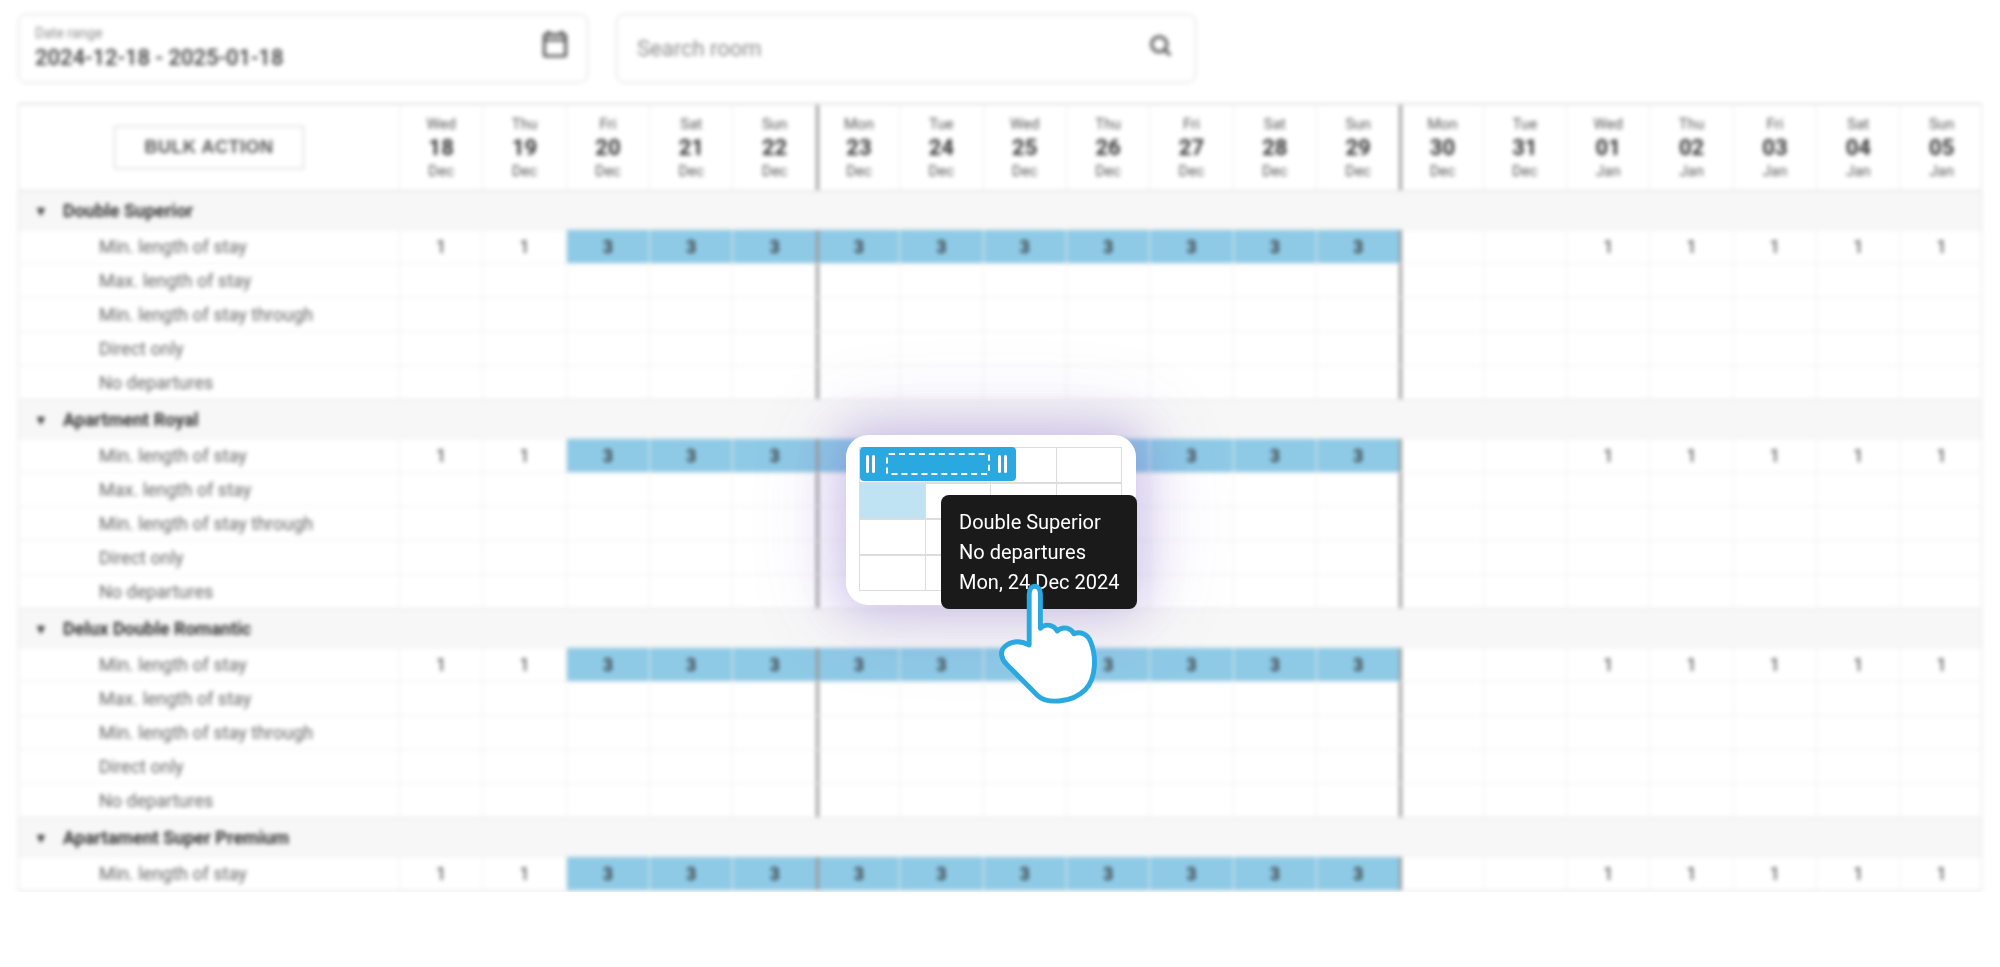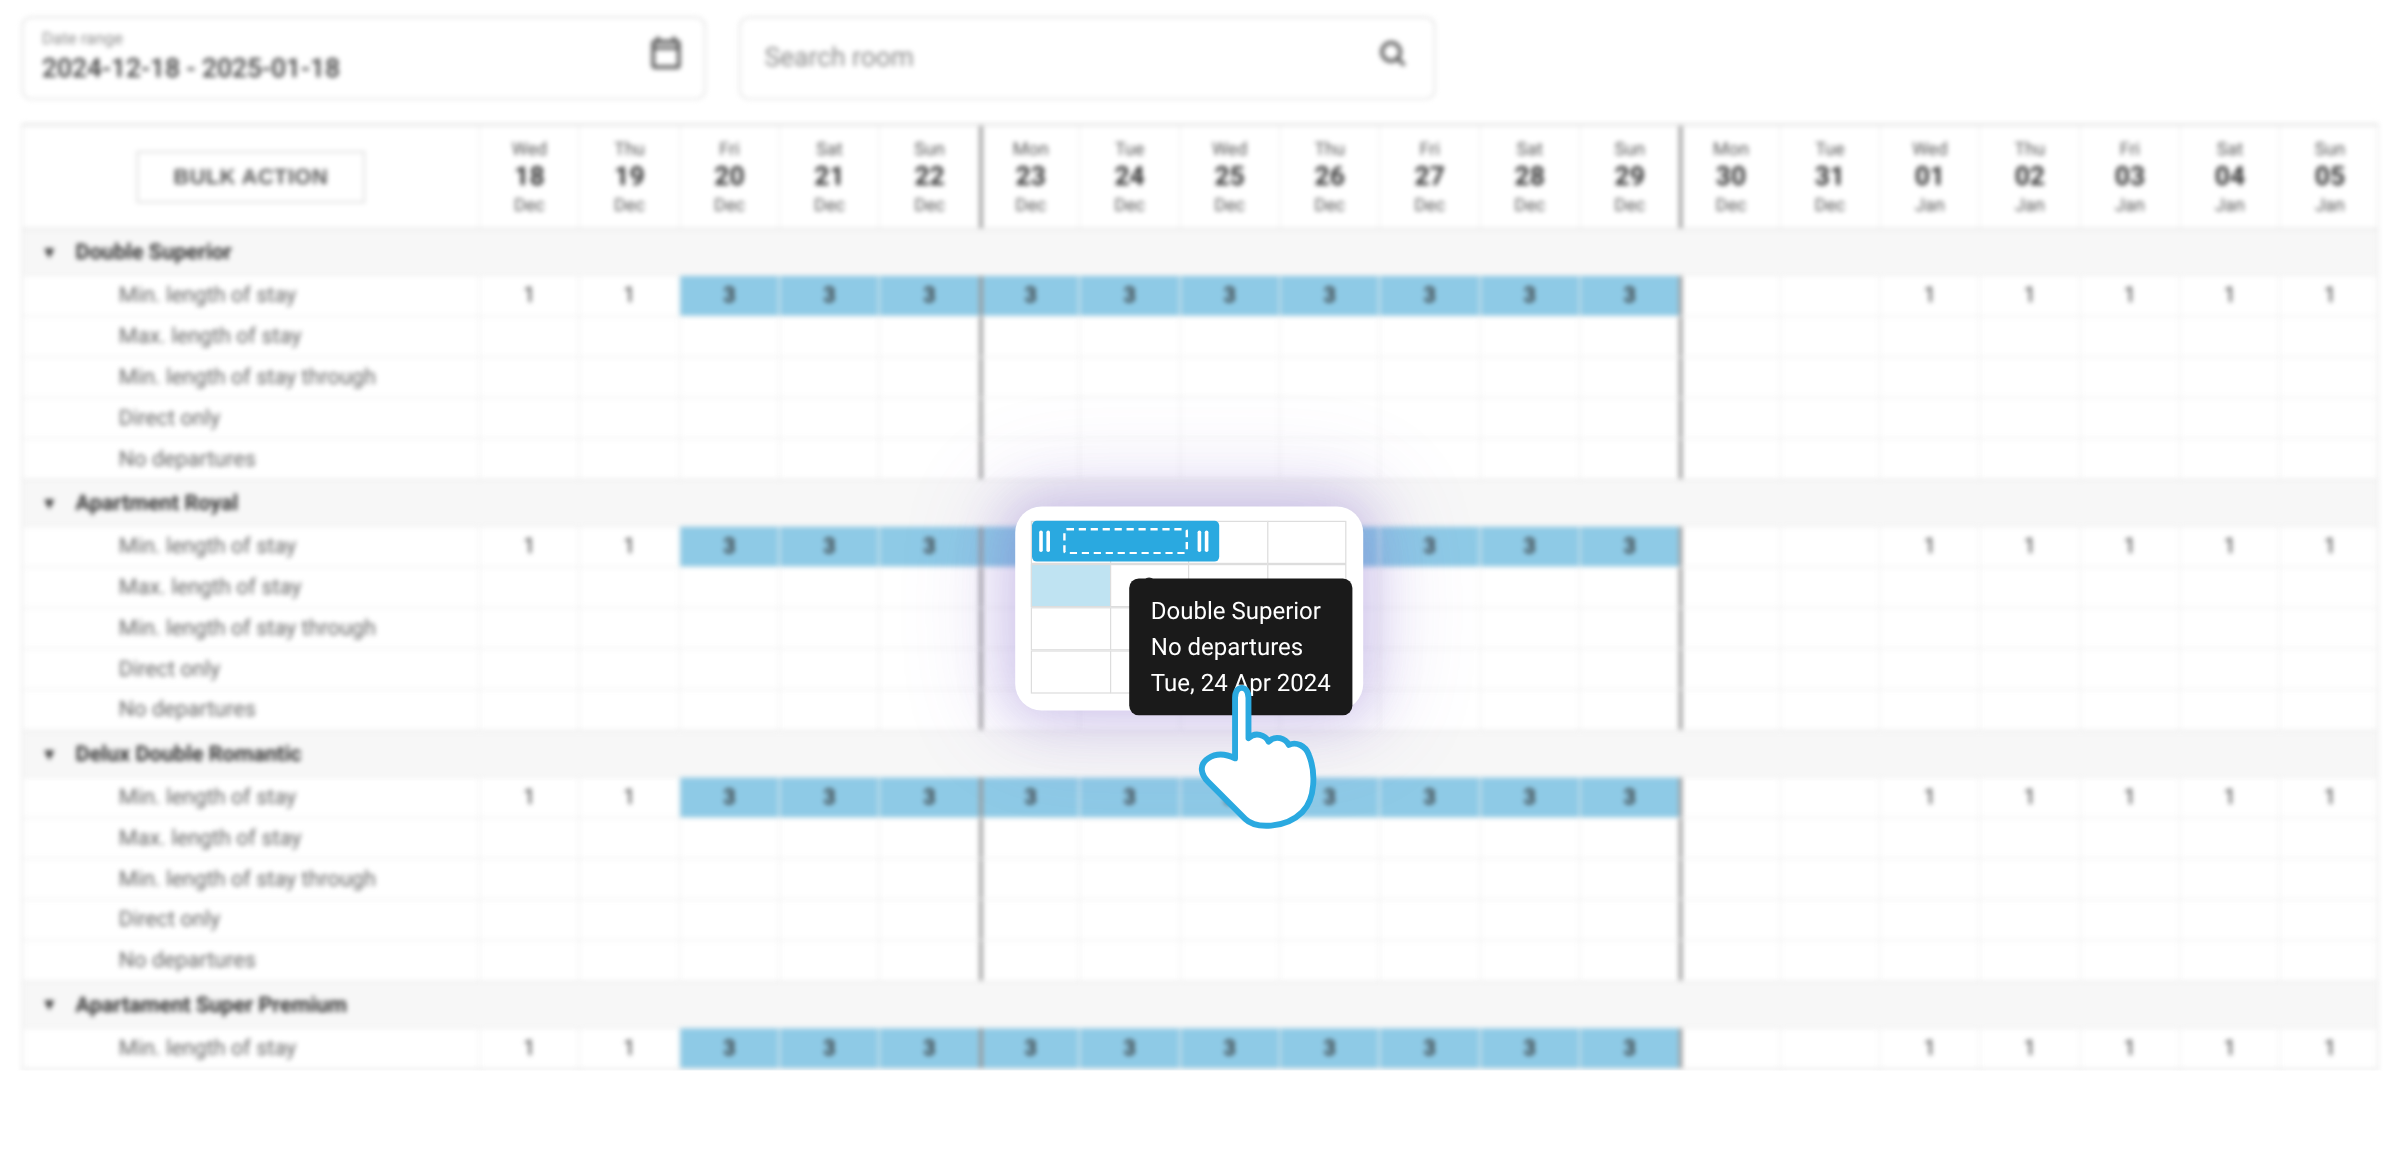--- a/index.html
+++ b/index.html
@@ -32,21 +32,21 @@
 .room-title-row .name { font-size:18px; font-weight:700; color:#333; padding:8px 0; }
 .room-title-row .spacer-bg { flex:1; height:100%; }
 
 .prop-row { display:flex; border-bottom:1px solid #eee; }
 .prop-label { width:380px; flex:0 0 380px; padding:6px 0 6px 80px; font-size:18px; color:#666; display:flex; align-items:center; }
 .cells { display:flex; flex:1; }
 .cell { border-left:1px solid #eee; display:flex; align-items:center; justify-content:center; font-size:18px; color:#333; min-height:32px; }
 .cell.weeksep { border-left:3px solid #999; }
 .cell.hl { background:#8ecae6; font-weight:600; color:#333; }
 
-.tooltip-zone { position:absolute; z-index:50; filter:none; }
+.tooltip-zone { position:absolute; z-index:50; filter:none;margin-top:13px; }
 .tooltip-card { background:#fff; border-radius:22px; padding:12px 14px 14px 14px; box-shadow: 0 0 40px 8px rgba(120,90,200,0.25), 0 0 80px 20px rgba(120,90,200,0.15); }
 .mini-row { display:flex; }
 .mini-cell { width:70px; height:36px; border:1px solid #ddd; margin-left:-1px; background:#fff; }
 .slider { position:absolute; top:12px; left:14px; height:34px; background:#2aa9e0; border-radius:4px; display:flex; align-items:center; justify-content:space-between; padding:0 6px; }
 .slider .grip { width:12px; display:flex; gap:3px; }
 .slider .grip span { width:3px; height:18px; background:#fff; border-radius:2px; display:block; }
 .slider .mid { flex:1; margin:0 8px; height:22px; border:2px dashed #fff; border-radius:3px; }
 .tooltip-black { position:absolute; background:#1a1a1a; color:#fff; border-radius:8px; padding:12px 18px; font-size:20px; line-height:1.5; white-space:nowrap; }
 .cursor-hand { position:absolute; }
 .cursor-hand svg { width:140px; height:140px; }
@@ -635,21 +635,21 @@
     <div class="mini-row">
       <div class="mini-cell"></div>
       <div class="mini-cell"></div>
       <div class="mini-cell"></div>
       <div class="mini-cell"></div>
     </div>
   </div>
   <div class="tooltip-black" style="left:95px; top:60px;">
     <div>Double Superior</div>
     <div>No departures</div>
-    <div>Tue, 24 Apr 2024</div>
+    <div>Mon, 24 Dec 2024</div>
   </div>
   <div class="cursor-hand" style="left:130px; top:140px;">
     <svg viewBox="0 0 100 100">
       <path d="M 42 8 C 40 8 38 10 38 14 L 38 50 C 34 48 28 46 22 50 C 16 54 18 60 22 64 C 30 72 38 80 44 86 C 50 92 68 92 78 82 C 86 74 86 58 82 48 C 80 42 74 40 70 42 C 68 38 62 36 58 40 C 56 36 50 34 46 38 L 46 14 C 46 10 44 8 42 8 Z" fill="#fff" stroke="#2aa9e0" stroke-width="3.5" stroke-linejoin="round"></path>
     </svg>
   </div>
 </div>
 
 </div>
 

